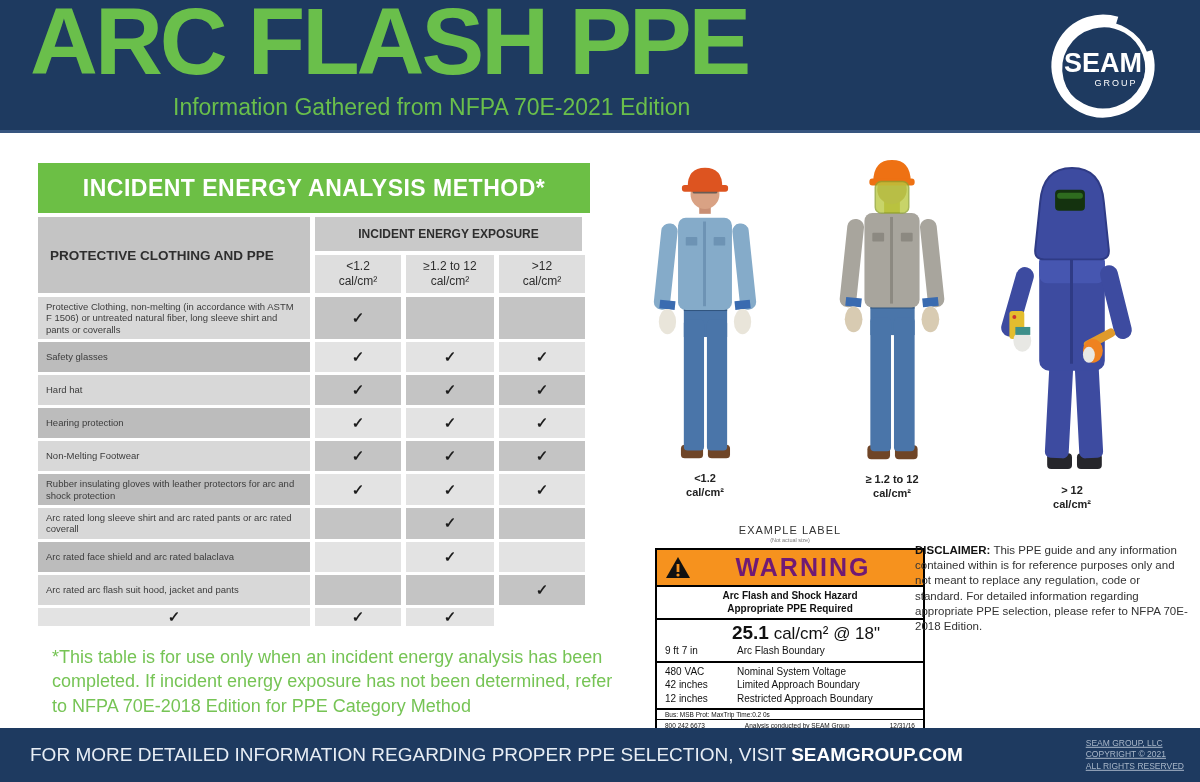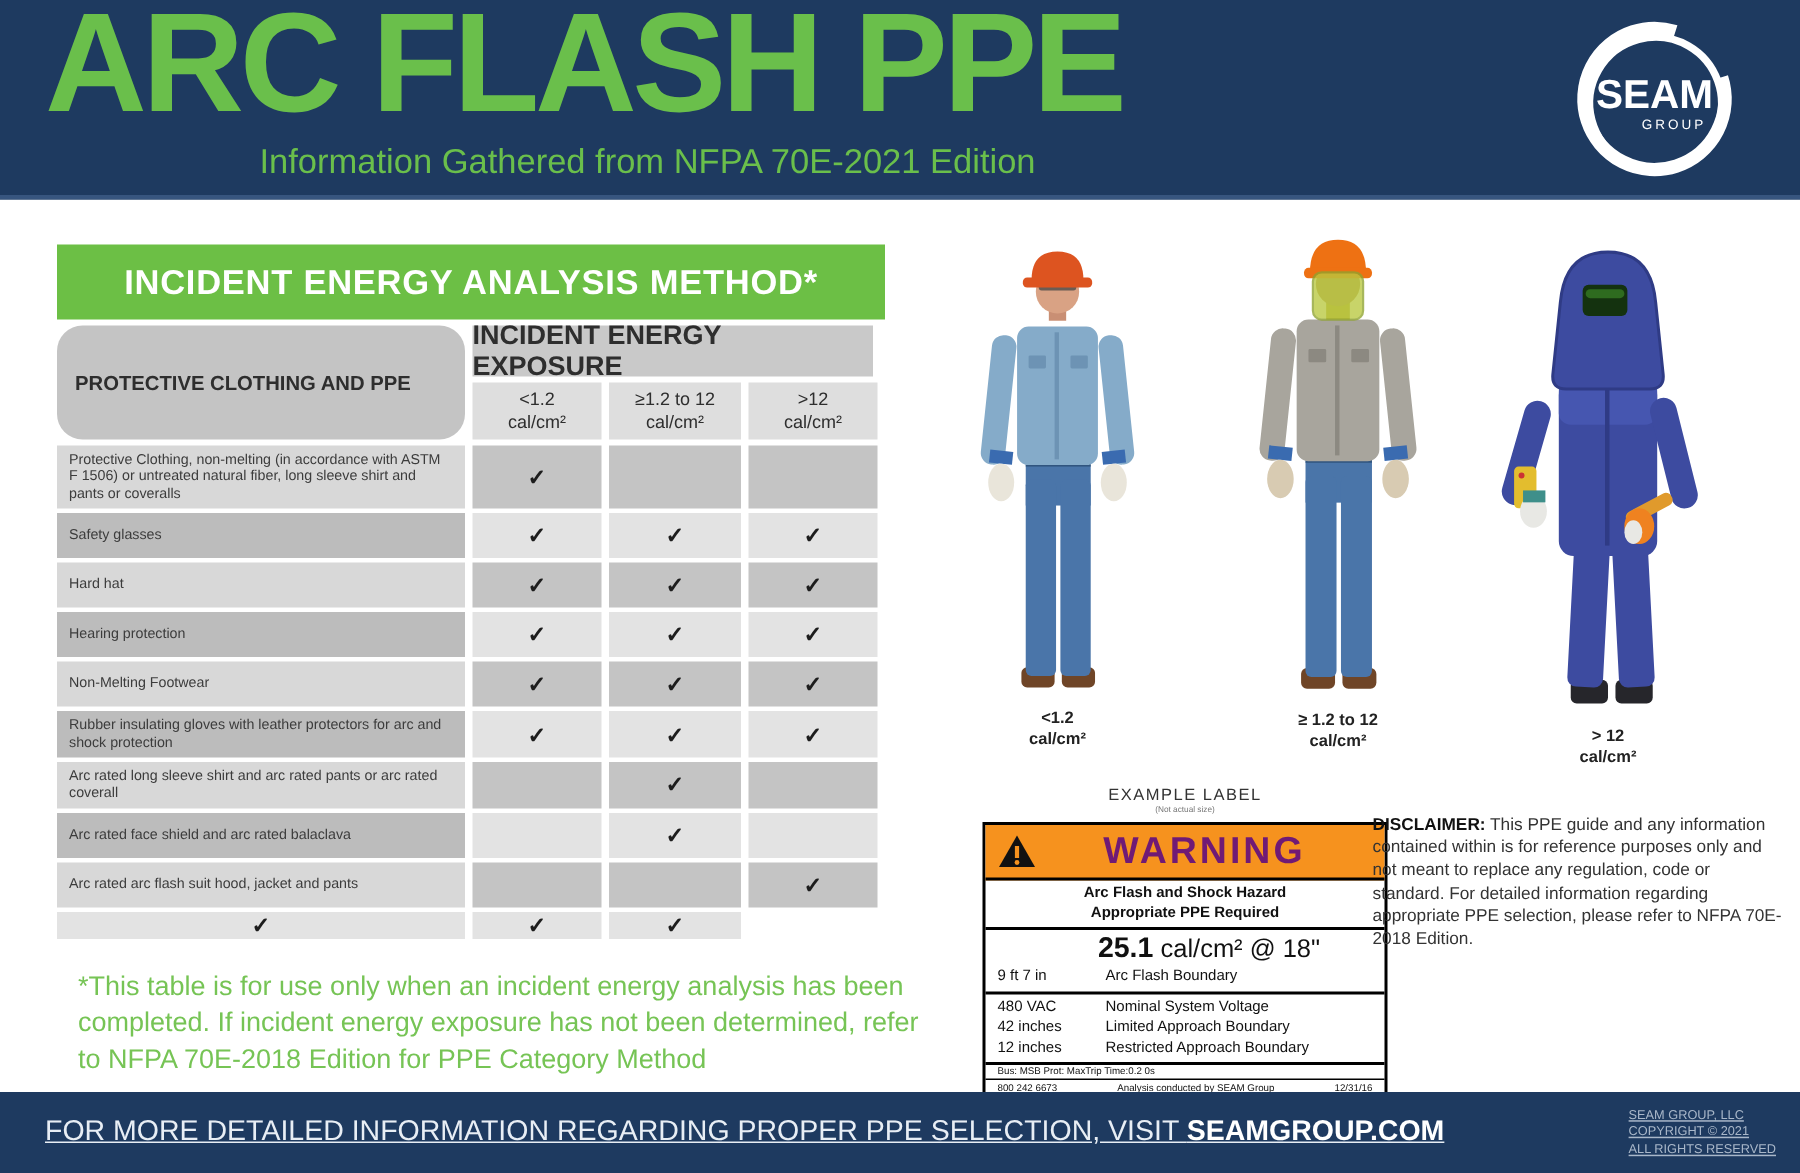--- a/index.html
+++ b/index.html
@@ -13,23 +13,23 @@
          letter-spacing:-3px;color:#6abf4b;white-space:nowrap;}
   .subtitle{position:absolute;left:173px;top:94px;font-size:23px;color:#6abf4b;}
   .logo{position:absolute;right:22px;top:6px;width:150px;height:120px;}
 
   
   .table-wrap{position:absolute;left:38px;top:163px;width:552px;}
   .banner{height:50px;background:#6cbf45;color:#ffffff;font-weight:bold;font-size:23px;
           display:flex;align-items:center;justify-content:center;letter-spacing:.5px;margin-bottom:4px;}
   .t-head{display:grid;grid-template-columns:272px 267px;column-gap:5px;margin-bottom:4px;}
   .left-head{background:#c4c4c4;height:76px;display:flex;align-items:center;padding-left:12px;
-             font-size:13.5px;font-weight:bold;color:#2e2e2e;border-radius:17px;}
+             font-size:13.5px;font-weight:bold;color:#2e2e2e;}
   .group-head{background:#c9c9c9;height:34px;display:flex;align-items:center;justify-content:center;
-              font-size:18px;font-weight:bold;color:#2e2e2e;margin-bottom:4px;}
+              font-size:12px;font-weight:bold;color:#2e2e2e;margin-bottom:4px;}
   .subcols{display:grid;grid-template-columns:86px 88px 86px;column-gap:5px;}
   .subcol{background:#dedede;height:38px;display:flex;align-items:center;justify-content:center;
           text-align:center;font-size:12px;color:#2e2e2e;white-space:pre-line;line-height:1.25;}
   .t-row{display:grid;grid-template-columns:272px 86px 88px 86px;column-gap:5px;margin-bottom:3px;}
   .t-label{font-size:9.5px;color:#3c3c3c;padding:4px 8px;display:flex;align-items:center;
            line-height:1.2;min-height:22px;}
   .t-check{display:flex;align-items:center;justify-content:center;font-size:15px;font-weight:bold;color:#1d1d1d;}
   .shade-light{background:#d8d8d8;}
   .shade-dark{background:#bcbcbc;}
   .shade-dark2{background:#c4c4c4;}
@@ -64,21 +64,21 @@
   .fine2{display:flex;justify-content:space-between;padding:2px 8px;font-size:6.5px;color:#111;}
 
   
   .disclaimer{position:absolute;left:915px;top:543px;width:274px;font-size:11.5px;
               line-height:1.32;color:#333;}
   .disclaimer b{color:#111;}
 
   
   .footer{position:absolute;left:0;bottom:0;width:1200px;height:54px;background:#1e3a60;}
   .footer-msg{position:absolute;left:30px;top:50%;transform:translateY(-50%);
-              font-size:19px;color:#e8eef5;white-space:nowrap;text-decoration:underline;}
+              font-size:19px;color:#e8eef5;white-space:nowrap;}
   .footer-msg b{font-weight:bold;color:#ffffff;}
   .footer-copy{position:absolute;right:16px;top:50%;transform:translateY(-50%);
                text-align:left;font-size:8.5px;line-height:1.35;color:#a9b7c9;text-decoration:underline;}
 </style>
 </head>
 <body>
 
 <div class="poster">
 
   <div class="header">

